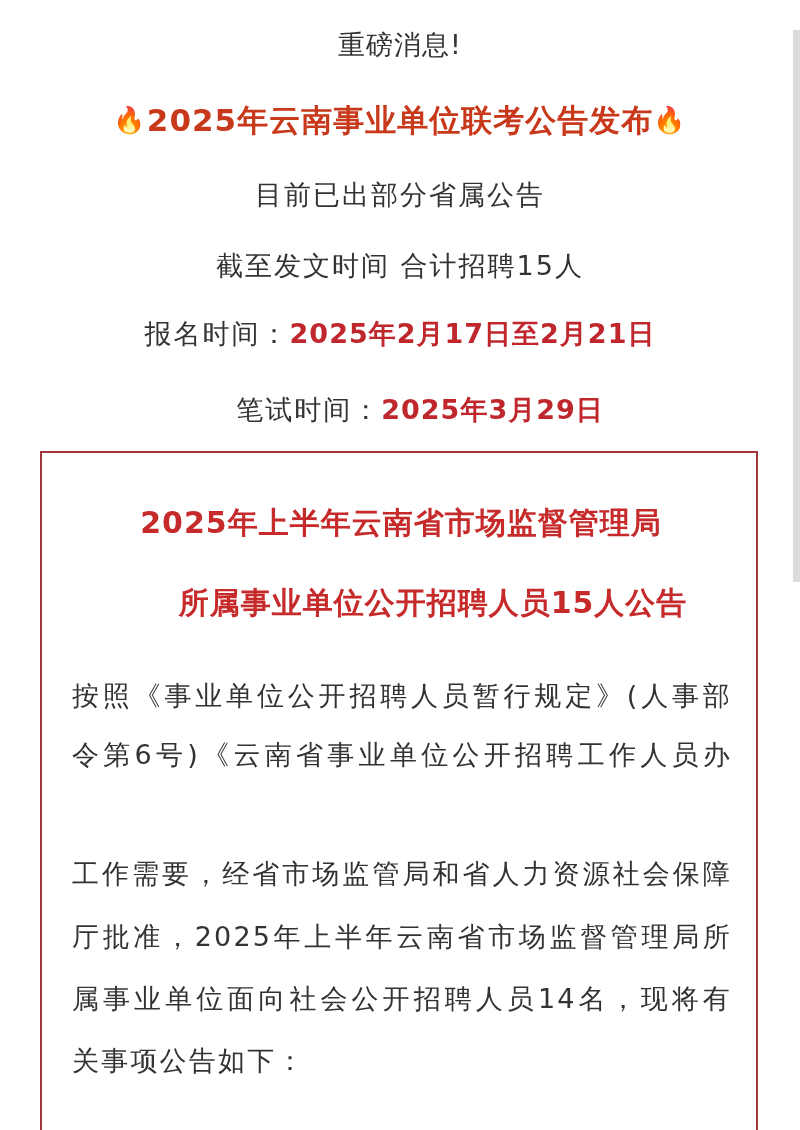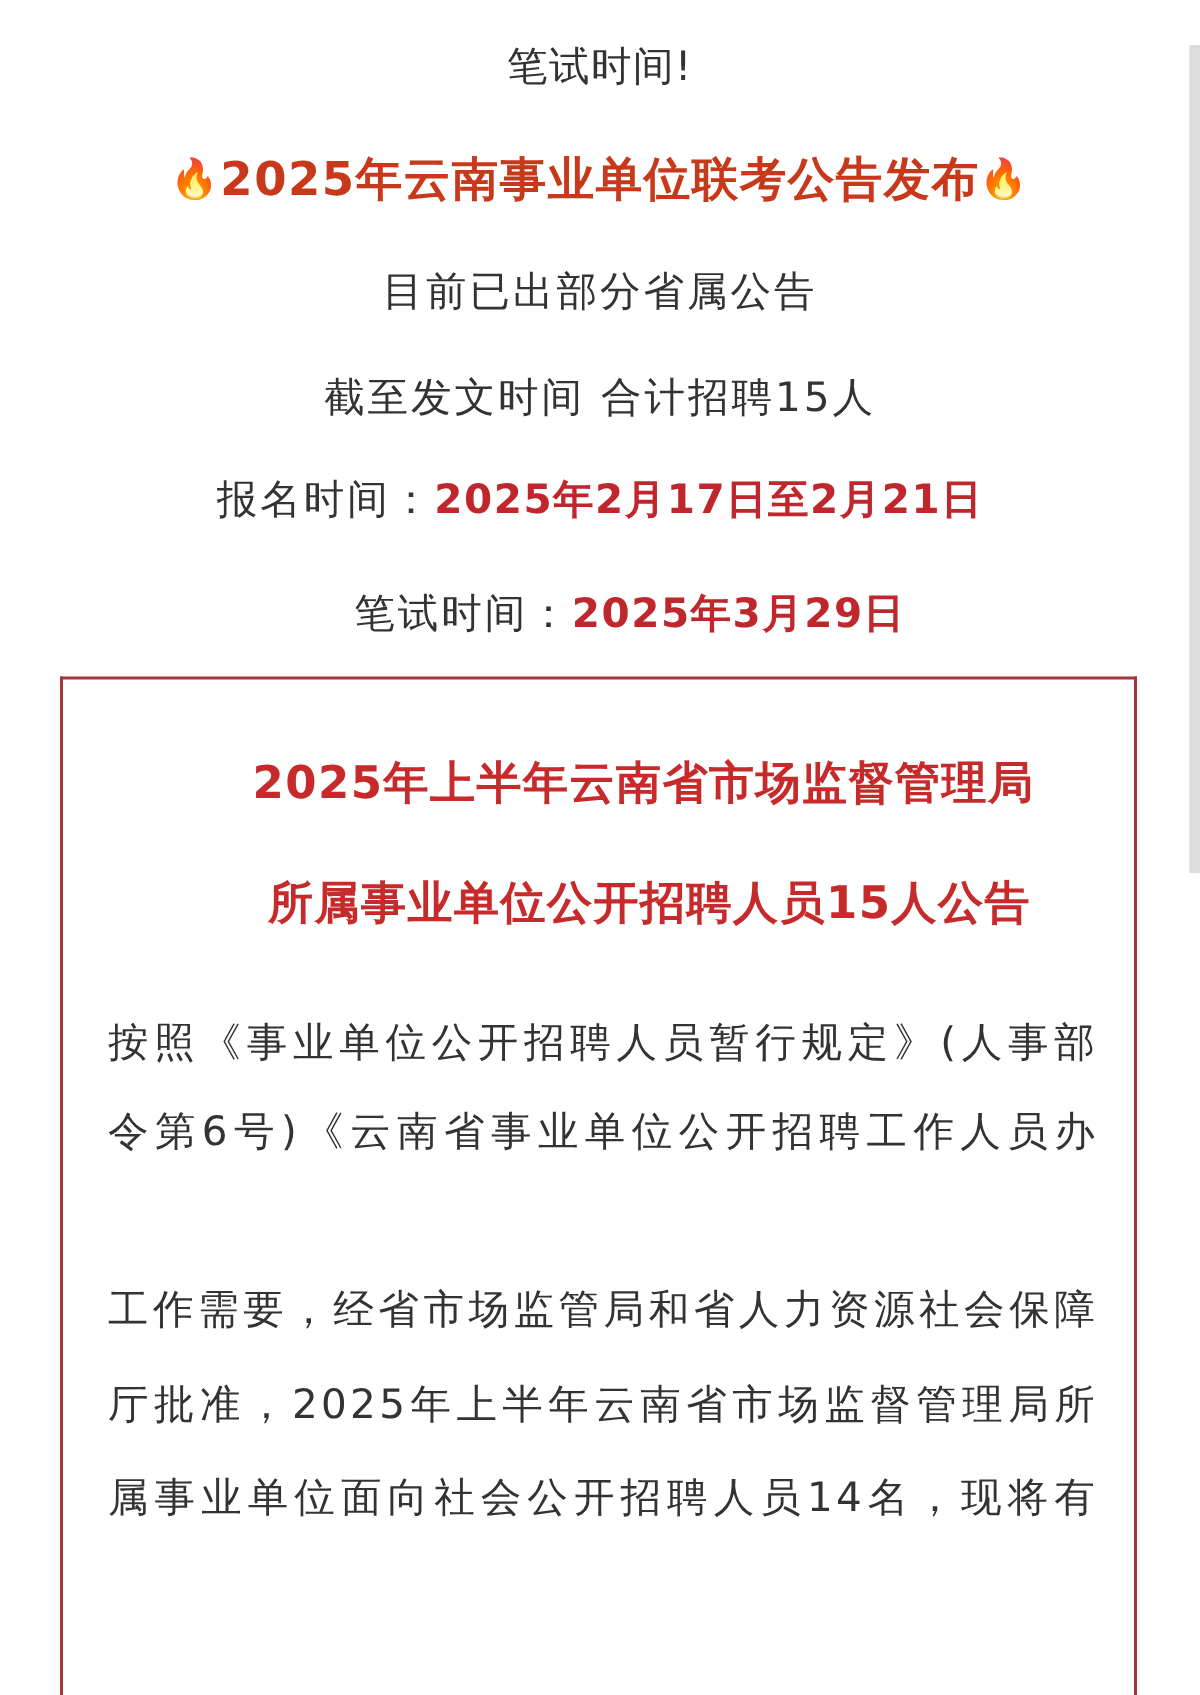--- a/index.html
+++ b/index.html
@@ -74,21 +74,21 @@
       left: 0;
       width: 718px;
       text-align: center;
       font-size: 30px;
       line-height: 40px;
       font-weight: bold;
       color: #c62a2a;
       letter-spacing: 1px;
       white-space: nowrap;
     }
-    .box-title.t1 { top: 50px; padding-left: 28px; }
+    .box-title.t1 { top: 50px; }
     .box-title.t2 { top: 130px; margin-left: 32px; }
 
     .body-line {
       position: absolute;
       left: 30px;
       width: 660px;
       font-size: 27px;
       line-height: 36px;
       color: #333333;
       letter-spacing: 2.2px;
@@ -111,21 +111,21 @@
       right: 0;
       top: 30px;
       width: 7px;
       height: 552px;
       background: #dcdcdc;
     }
   </style>
 </head>
 <body>
 
-<div class="line intro">笔试时间!</div>
+<div class="line intro">重磅消息!</div>
 
 <div class="line headline">
   <span class="flame">🔥</span><span>2025年云南事业单位联考公告发布</span><span class="flame">🔥</span>
 </div>
 
 <div class="line plain sub1">目前已出部分省属公告</div>
 
 <div class="line plain sub2">截至发文时间 合计招聘15人</div>
 
 <div class="line plain date-row">
@@ -138,17 +138,18 @@
 
 <div class="notice-box">
   <div class="box-title t1">2025年上半年云南省市场监督管理局</div>
   <div class="box-title t2">所属事业单位公开招聘人员15人公告</div>
 
   <div class="body-line" style="top:225px;">按照《事业单位公开招聘人员暂行规定》(人事部</div>
   <div class="body-line" style="top:284px;">令第6号)《云南省事业单位公开招聘工作人员办</div>
   <div class="body-line" style="top:403px;">工作需要，经省市场监管局和省人力资源社会保障</div>
   <div class="body-line" style="top:466px;">厅批准，2025年上半年云南省市场监督管理局所</div>
   <div class="body-line" style="top:528px;">属事业单位面向社会公开招聘人员14名，现将有</div>
+  <div class="body-line last" style="top:590px;">关事项公告如下：</div>
 </div>
 
 <div class="scrollbar-track">
   <div class="scrollbar-thumb"></div>
 </div>
 
 </body></html>

